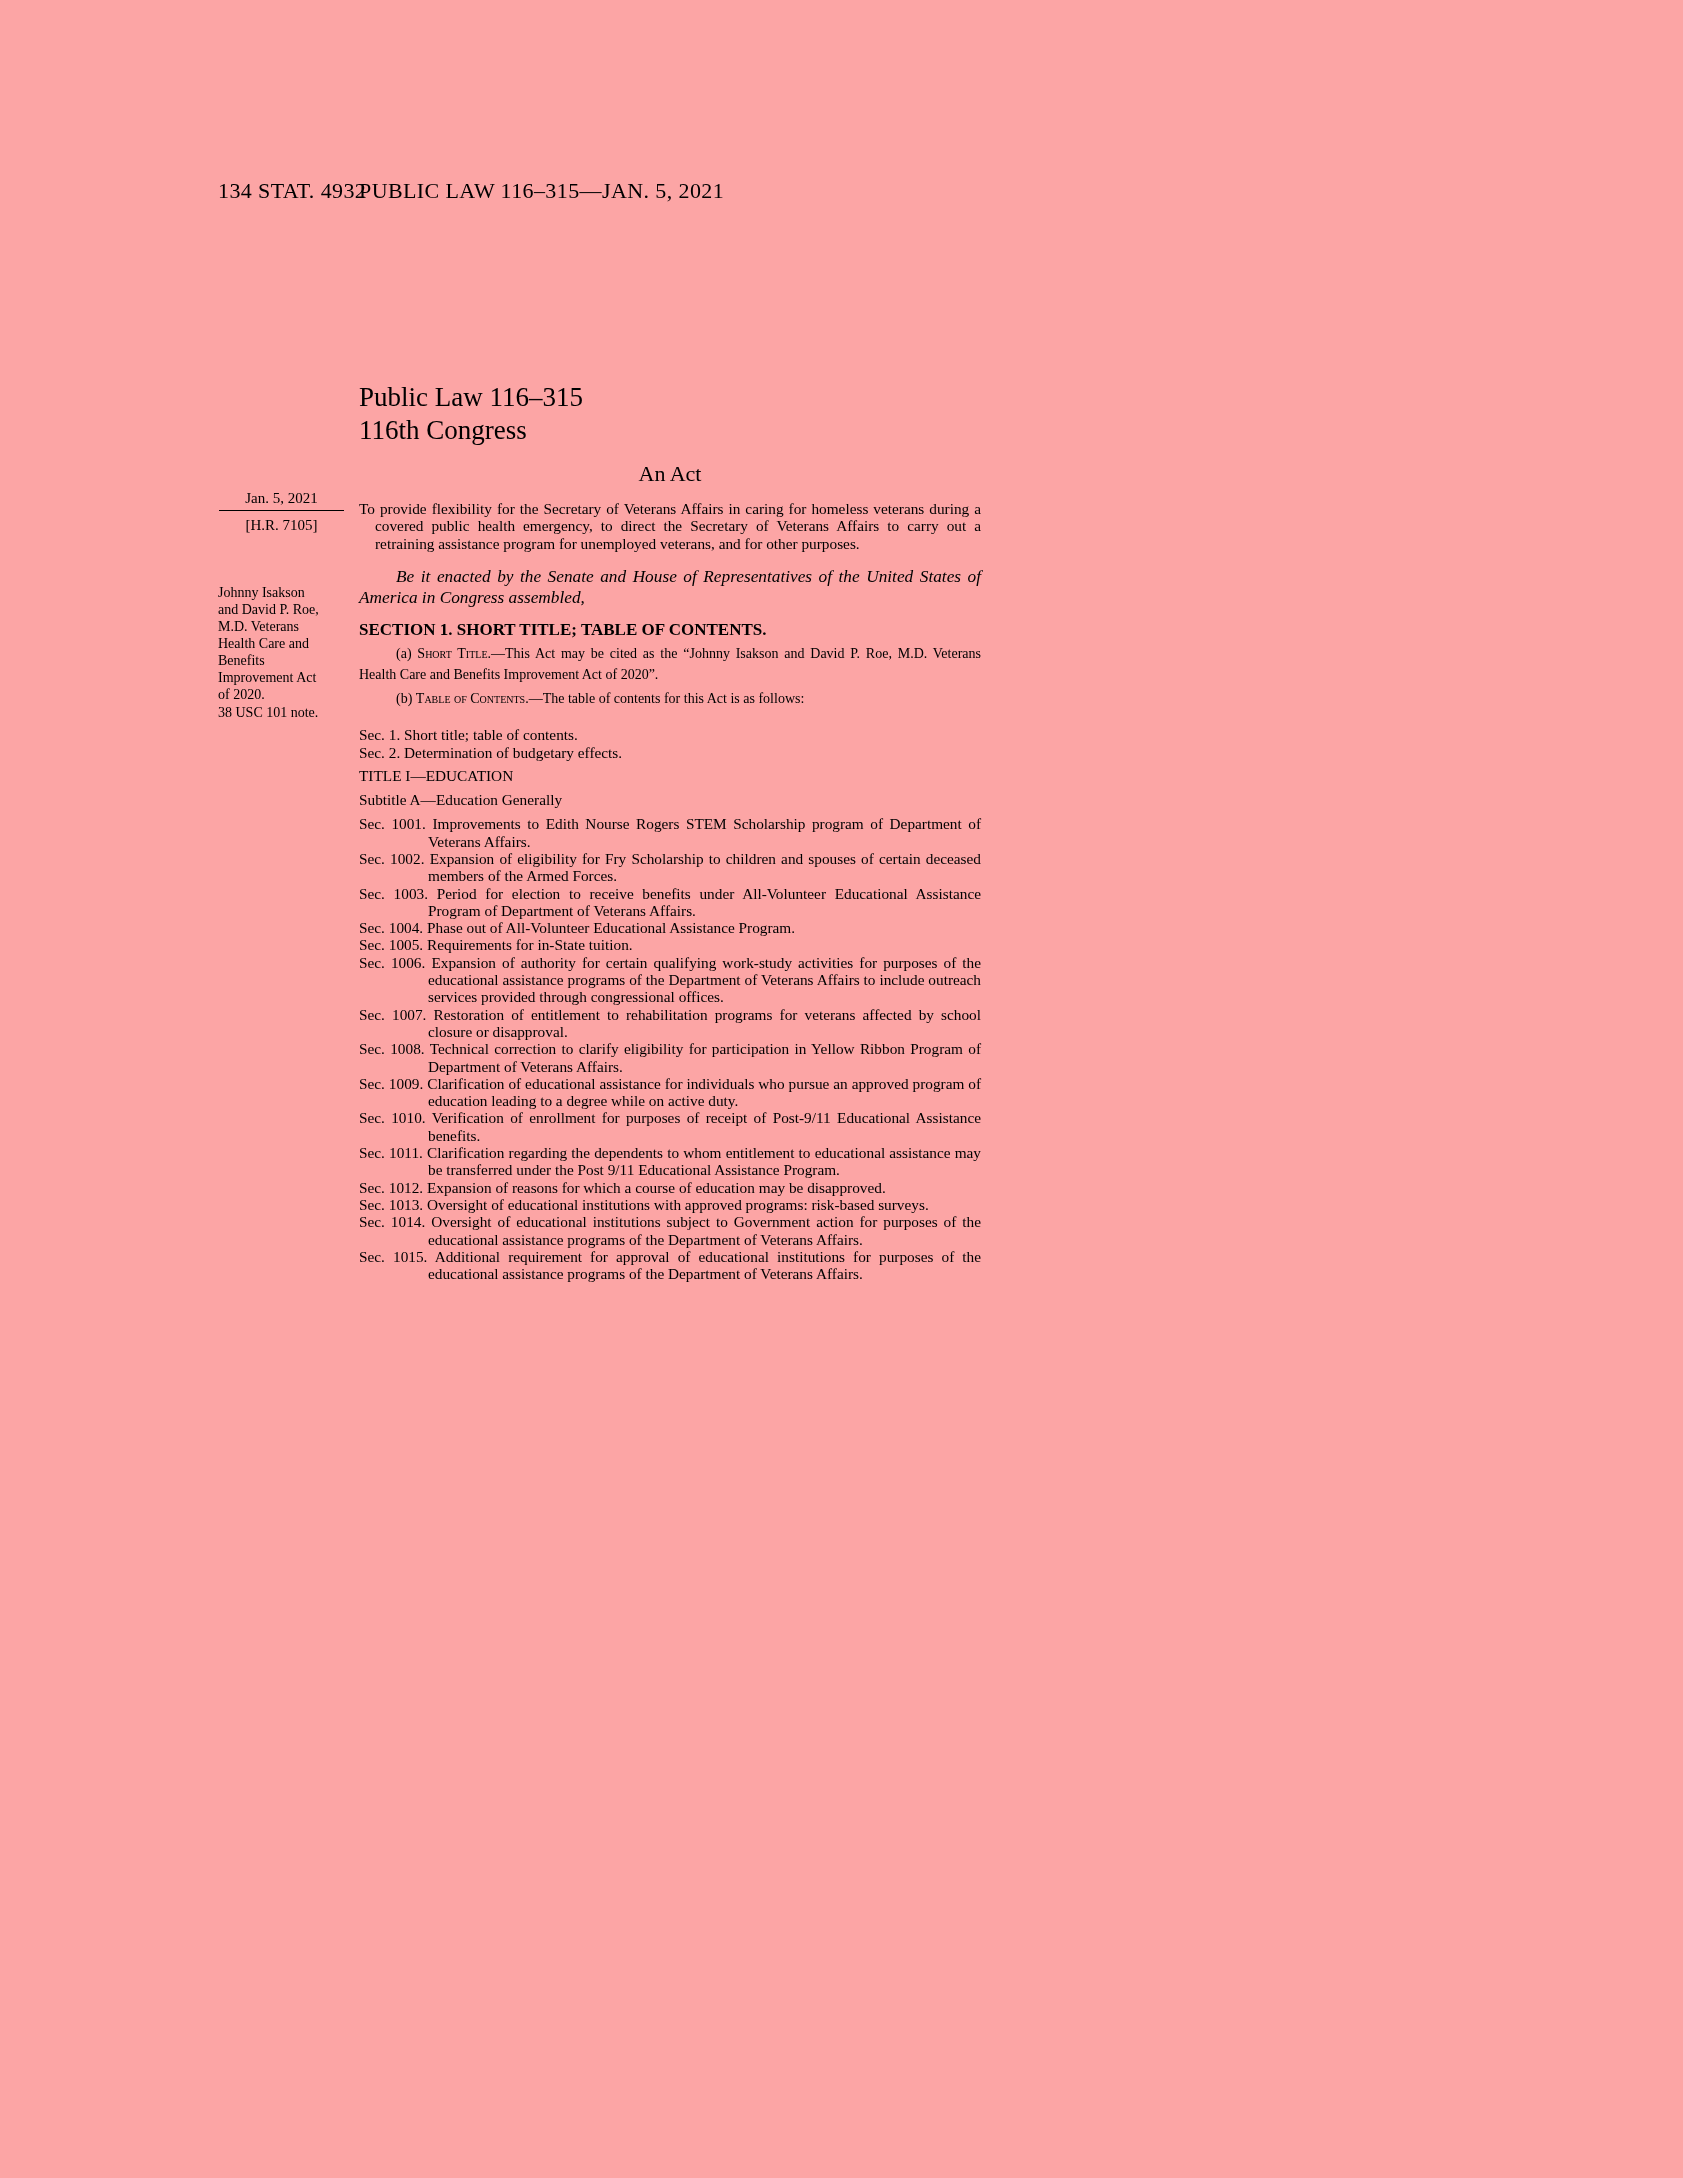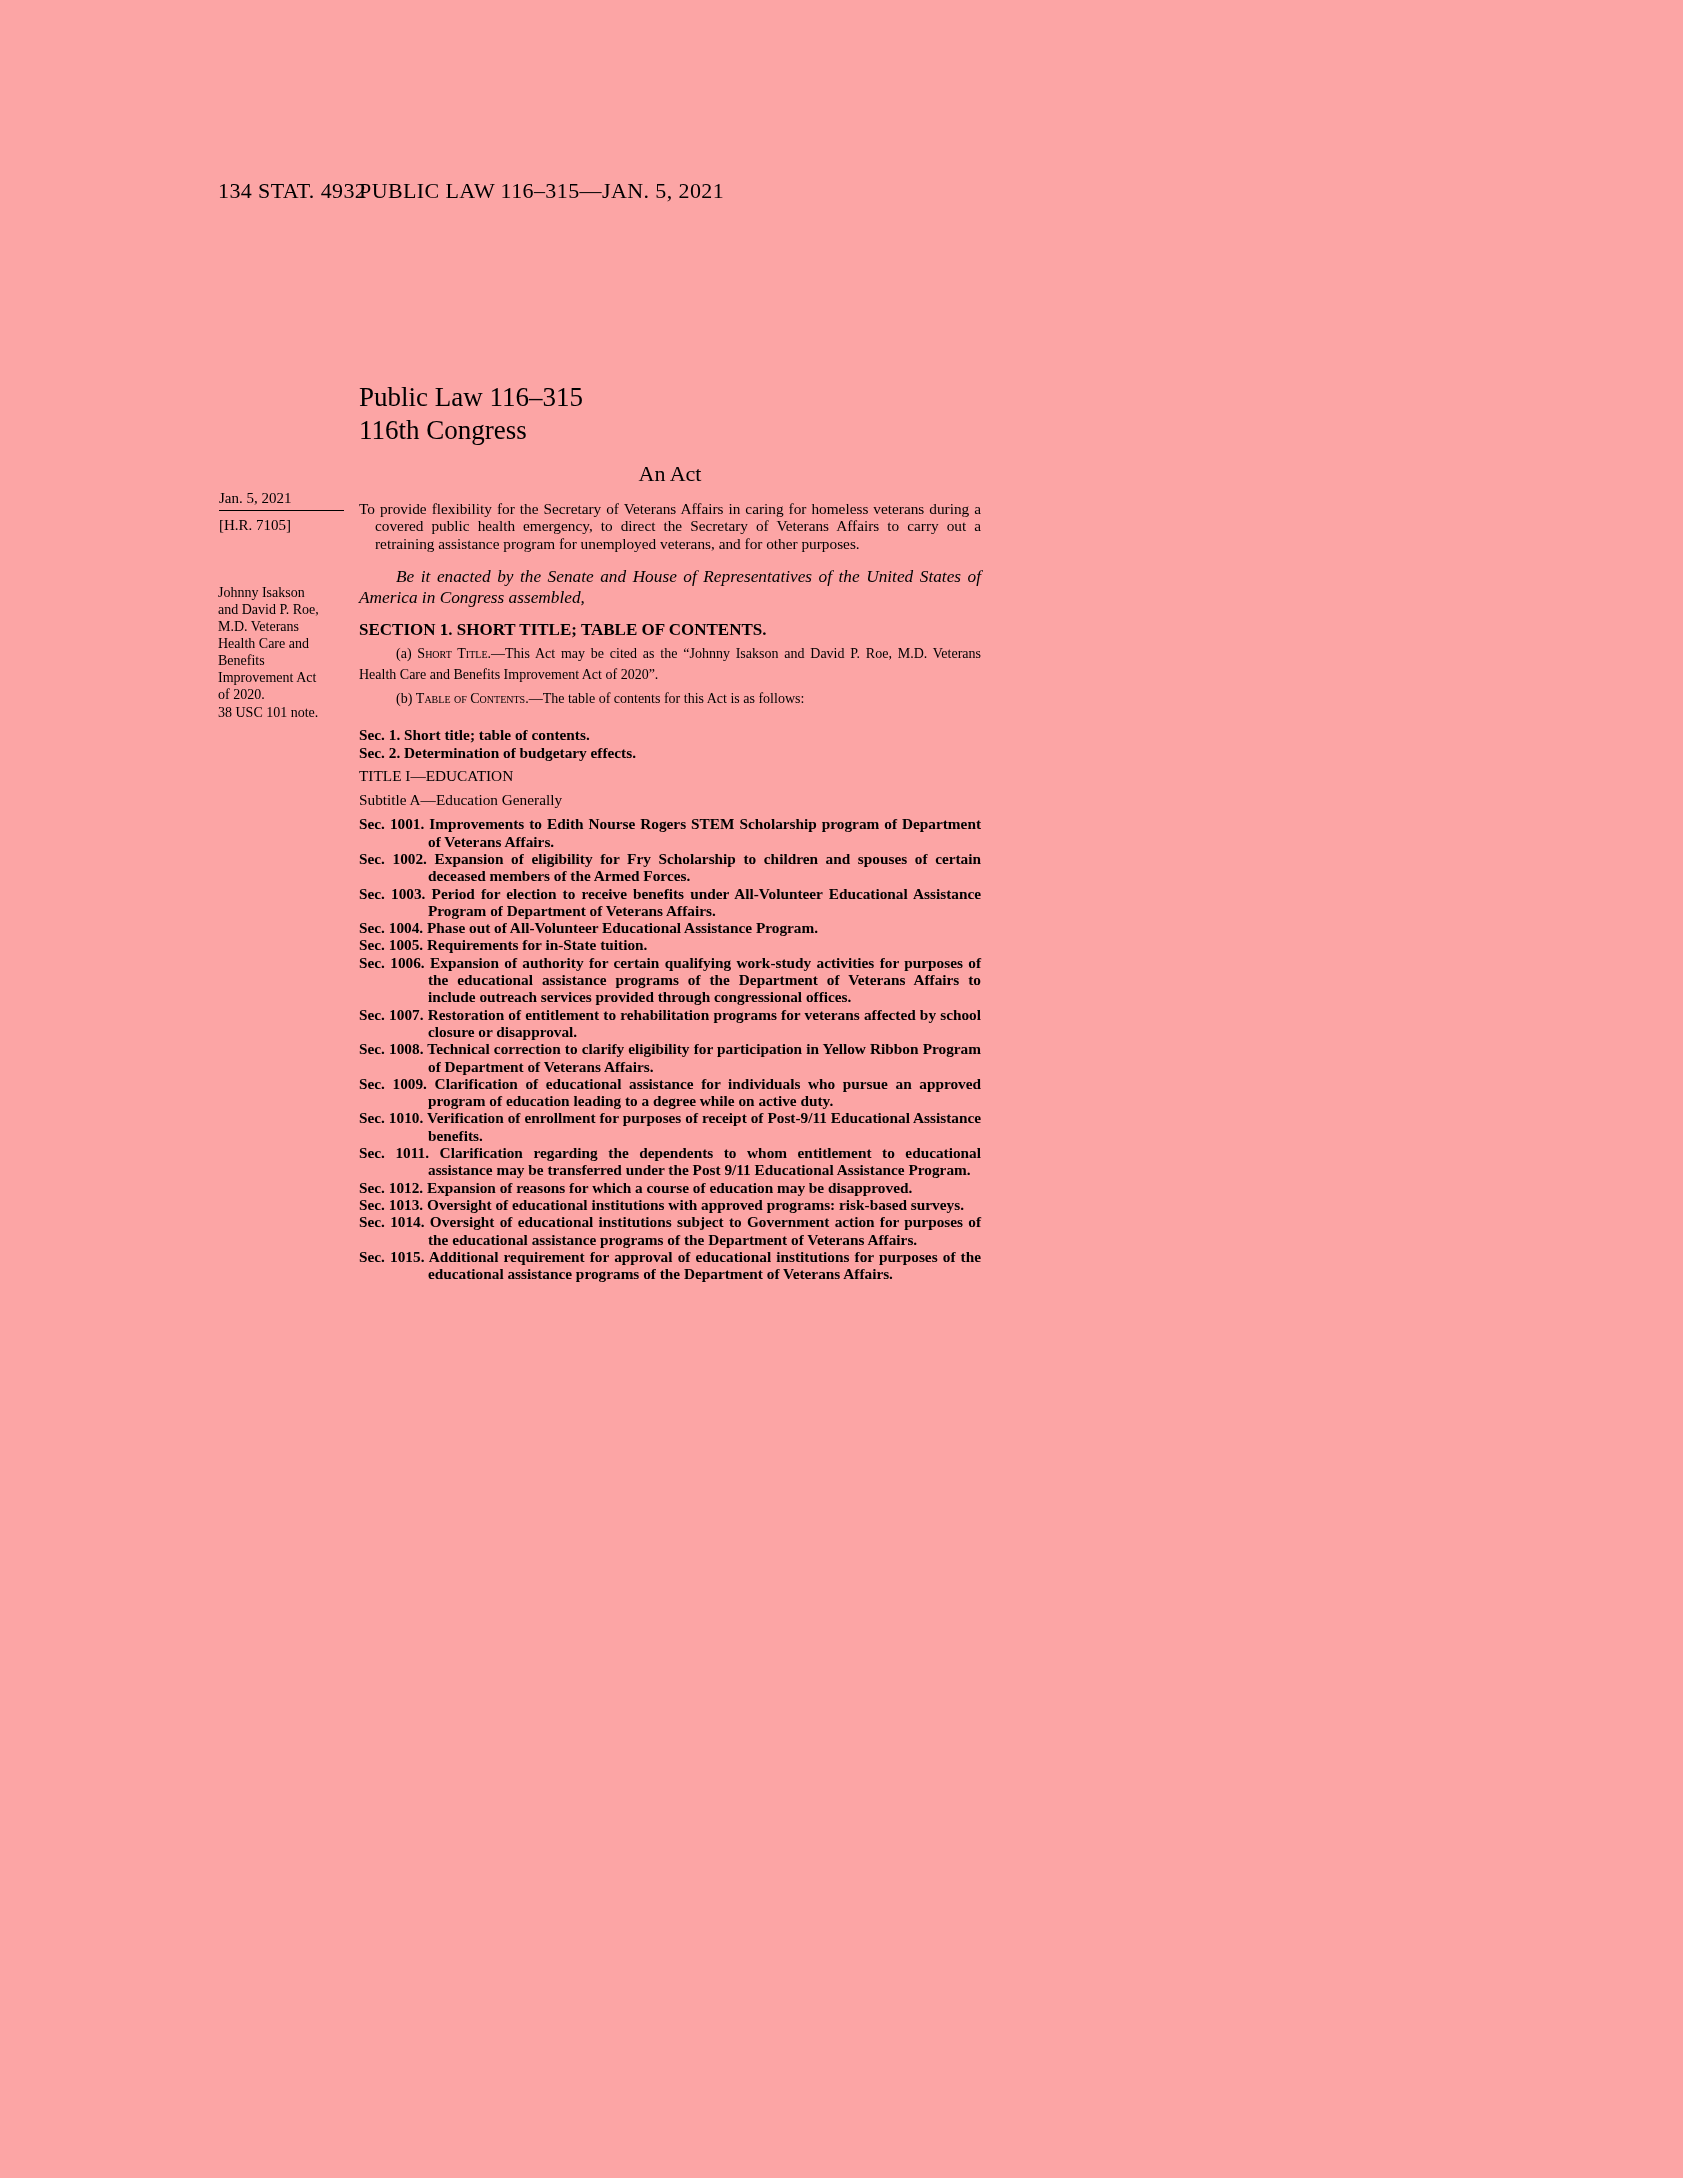--- a/index.html
+++ b/index.html
@@ -37,20 +37,21 @@
     letter-spacing: 0.4px;
     white-space: nowrap;
   }
 
   
   .margin-date-block {
     position: absolute;
     left: 219px;
     top: 489px;
     width: 125px;
+    text-align: center;
     font-size: 15px;
     line-height: 18px;
   }
   .margin-date-block .date {
     padding-bottom: 3px;
     border-bottom: 1px solid #000;
   }
   .margin-date-block .bill {
     padding-top: 5px;
   }
@@ -118,21 +119,20 @@
   
   .toc {
     margin-top: 17px;
     font-size: 15.3px;
     line-height: 17.3px;
   }
   .toc-entry {
     padding-left: 69px;
     text-indent: -69px;
     text-align: justify;
-    font-weight: bold;
   }
   .toc-heading {
     text-align: left;
     margin-top: 6px;
     margin-bottom: 7px;
   }
 </style>
 </head>
 <body>
 

